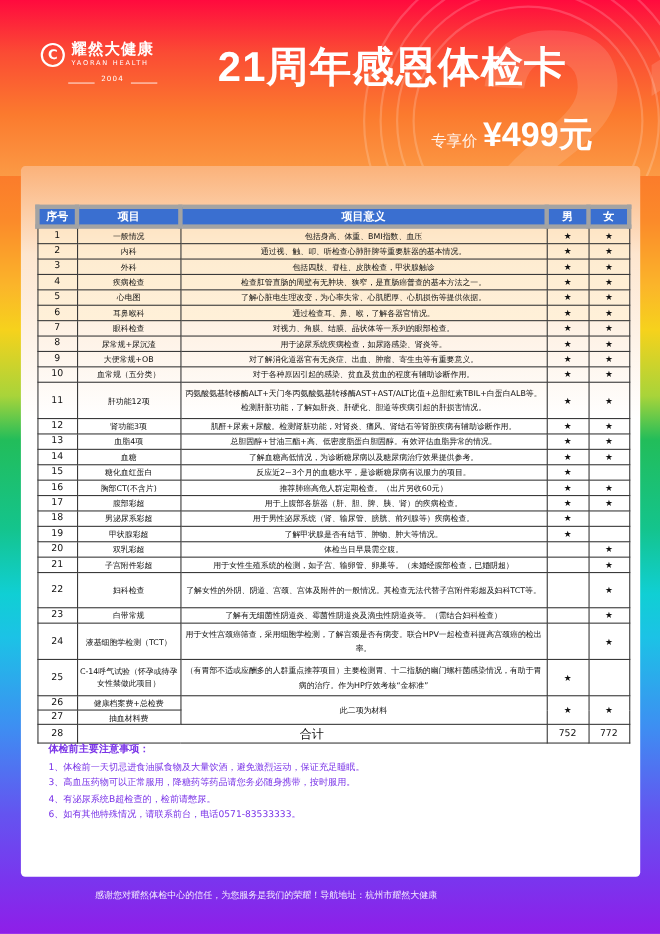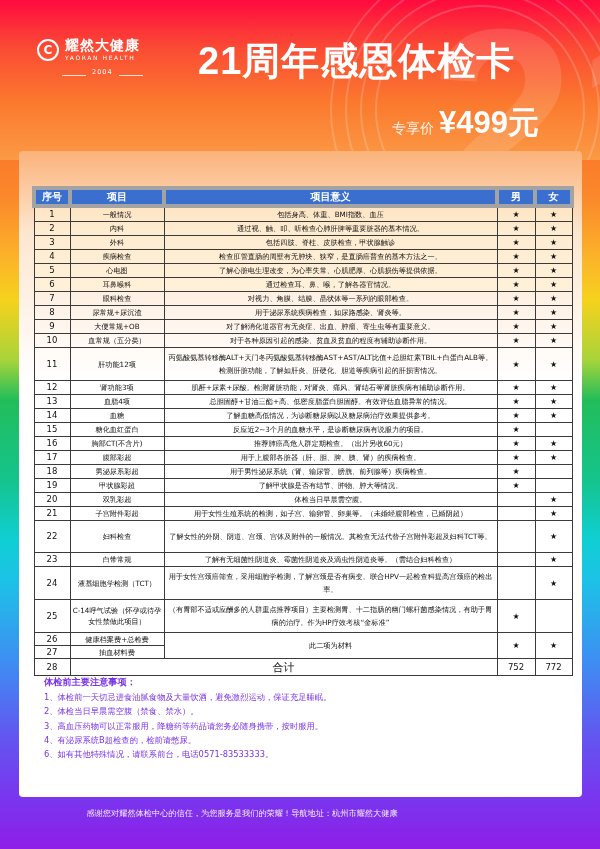--- a/index.html
+++ b/index.html
@@ -319,19 +319,18 @@
         <td colspan="2" style="font-size: 11px; height: 17px;">合计</td>
         <td style="font-size: 8.5px;">752</td>
         <td style="font-size: 8.5px;">772</td>
       </tr>
     </tbody>
 </table>
 
 <div class="notes">
   <div class="nt">体检前主要注意事项：</div>
   <div>1、体检前一天切忌进食油腻食物及大量饮酒，避免激烈运动，保证充足睡眠。</div>
-  <div>2、体检当日早晨需空腹（禁食、禁水）。</div>
   <div>3、高血压药物可以正常服用，降糖药等药品请您务必随身携带，按时服用。</div>
   <div>4、有泌尿系统B超检查的，检前请憋尿。</div>
   <div>6、如有其他特殊情况，请联系前台，电话0571-83533333。</div>
 </div>
 
 <div class="footer">感谢您对耀然体检中心的信任，为您服务是我们的荣耀！导航地址：杭州市耀然大健康</div>
 
 </body></html>

